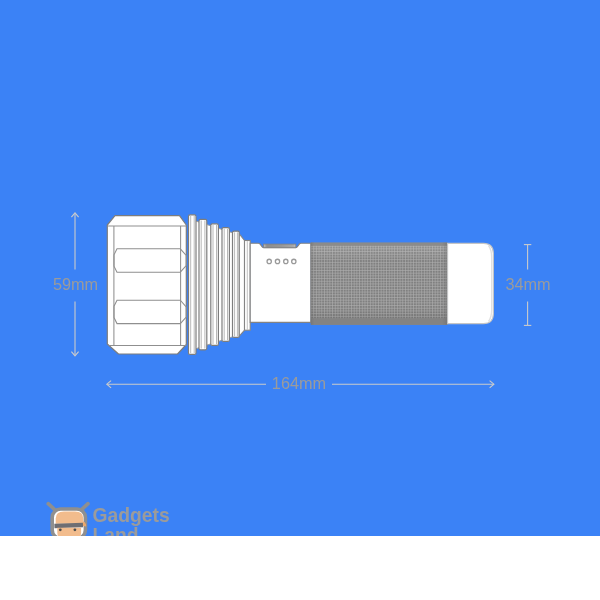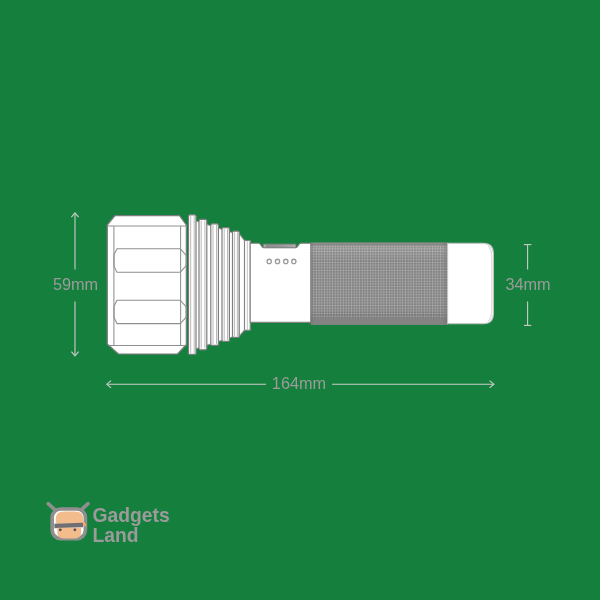--- a/index.html
+++ b/index.html
@@ -1,16 +1,16 @@
 <!DOCTYPE html>
 <html><head>
 <meta charset="utf-8">
 <style>
   html,body{margin:0;padding:0;background:#ffffff;}
-  #page{position:relative;width:600px;height:600px;background:#15803d;overflow:hidden;}
+  #page{position:relative;width:600px;height:536px;background:#3b82f6;overflow:hidden;}
   svg{display:block;filter:blur(0.45px);}
 </style>
 </head>
 <body>
 <div id="page">
 <svg width="600" height="600" viewBox="0 0 600 600" xmlns="http://www.w3.org/2000/svg">
   <defs>
     <pattern id="knurl" width="2.7" height="2.7" patternUnits="userSpaceOnUse">
       <rect width="2.7" height="2.7" fill="#808080"></rect>
       <path d="M0,0.35 H2.7 M0.35,0 V2.7" stroke="#adadad" stroke-width="0.7" fill="none"></path>

